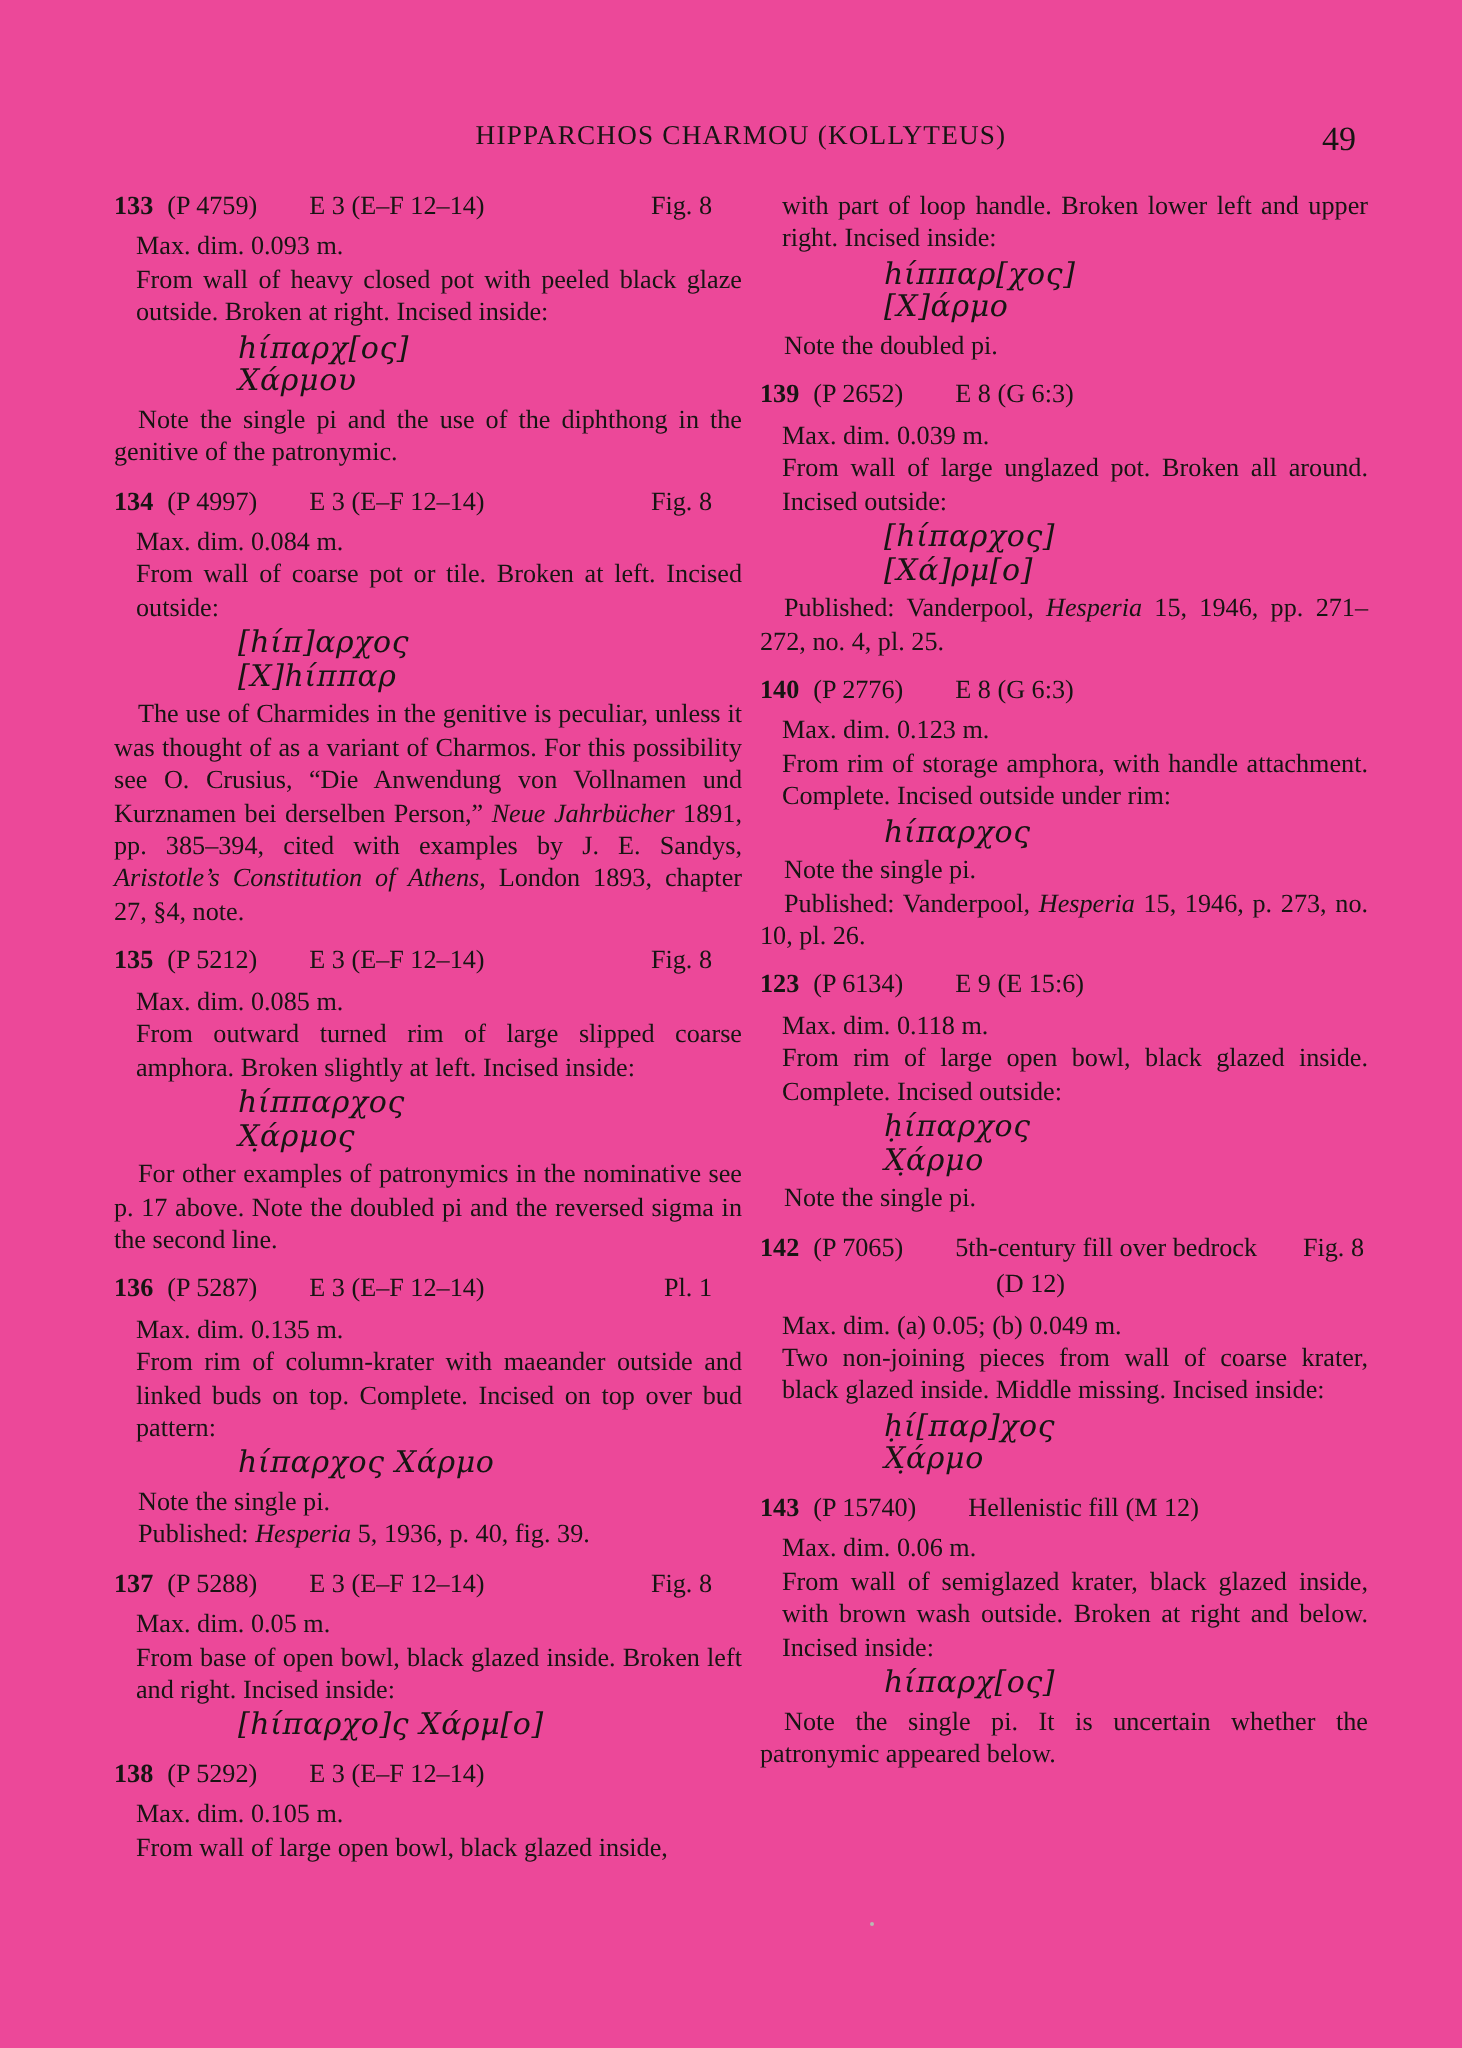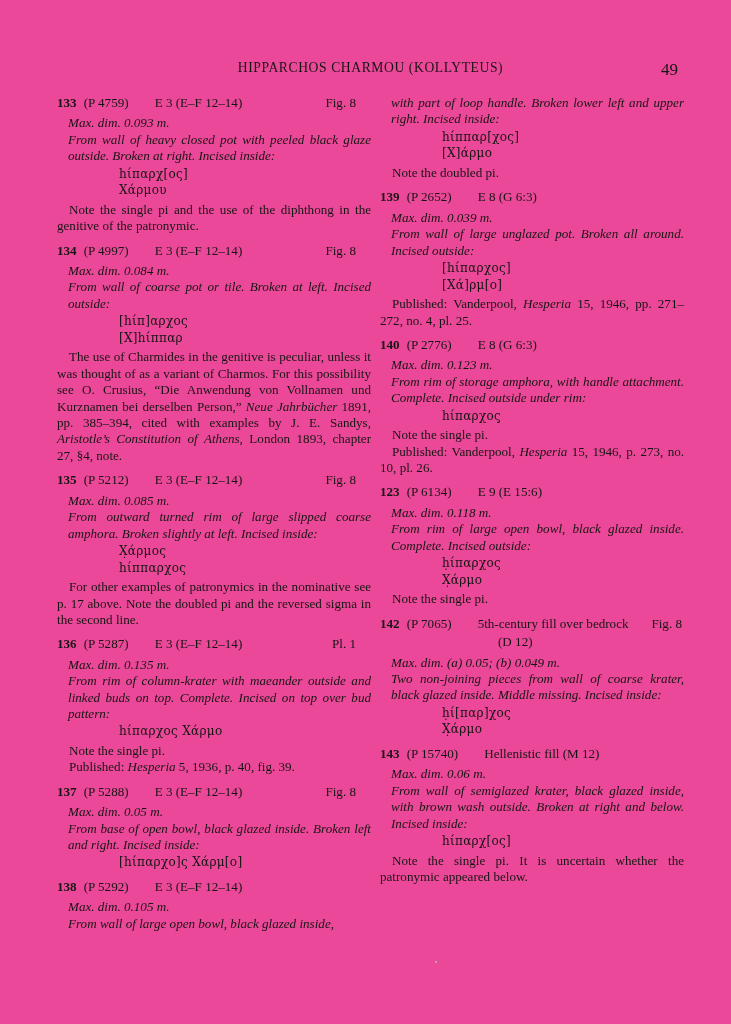--- a/index.html
+++ b/index.html
@@ -24,27 +24,27 @@
   .entry{margin-top:8px;}
   .entry:first-child{margin-top:0;}
   .entry-header{display:flex;align-items:baseline;margin-bottom:4px;white-space:nowrap;}
   .num{font-weight:bold;}
   .inv{margin-left:7px;}
   .findspot{margin-left:26px;}
   .fig{margin-left:auto;padding-right:15px;}
   .col-right .fig{padding-right:2px;}
   .findspot2{margin:-2px 0 4px 118px;}
   p{margin:0;padding:0;}
-  p.body{margin-left:11px;text-align:justify;font-style:italic;}
+  p.body{margin-left:11px;text-align:justify;}
   p.para{margin-top:3px;text-indent:12px;text-align:justify;}
   p.para + p.para{margin-top:0;}
   .greek{
     margin:1px 0 2px 62px;
-    font-family:"DejaVu Serif",serif;
-    font-size:12px;line-height:16.6px;letter-spacing:0.3px;
+    font-family:"DejaVu Serif",serif;font-style:italic;
+    font-size:15px;line-height:16.6px;letter-spacing:0.3px;
   }
   .it{font-style:italic;}
   .artifact{
     position:absolute;left:435px;top:961px;width:2px;height:2px;
     background:#b9b9b4;border-radius:50%;
   }
 </style>
 </head>
 <body>
 
@@ -87,22 +87,22 @@
       <section class="entry">
         <div class="entry-header">
           <span class="num">135</span>
           <span class="inv">(P 5212)</span>
           <span class="findspot">E 3 (E–F 12–14)</span>
           <span class="fig">Fig. 8</span>
         </div>
         <p class="body"><span>Max. dim. 0.085 m.</span></p>
         <p class="body"><span>From outward turned rim of large slipped coarse amphora. Broken slightly at left. Incised inside:</span></p>
         <div class="greek">
+          <div class="greek-line">hίππαρχος</div>
           <div class="greek-line">Χ̣άρμος</div>
-          <div class="greek-line">hίππαρχος</div>
         </div>
         <p class="para"><span>For other examples of patronymics in the nominative see p. 17 above. Note the doubled pi and the reversed sigma in the second line.</span></p>
       </section>
       <section class="entry">
         <div class="entry-header">
           <span class="num">136</span>
           <span class="inv">(P 5287)</span>
           <span class="findspot">E 3 (E–F 12–14)</span>
           <span class="fig">Pl. 1</span>
         </div>

